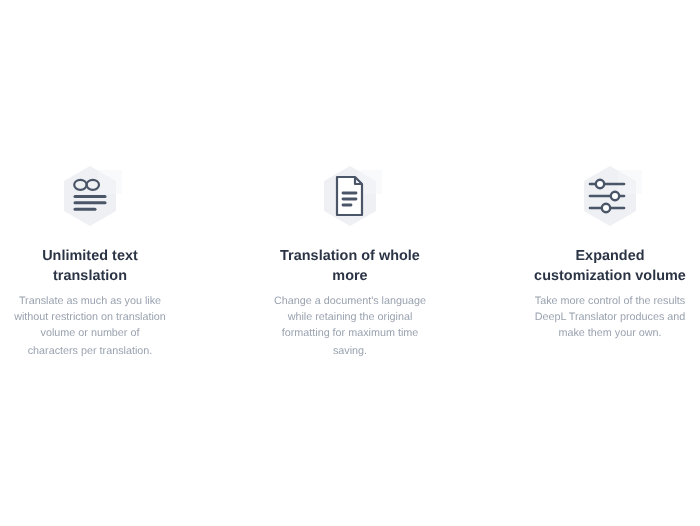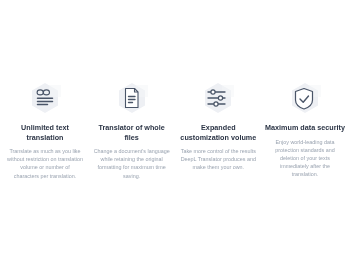--- a/index.html
+++ b/index.html
@@ -84,21 +84,21 @@
       <polygon points="20,3 33,10.5 33,25.5 20,33 7,25.5 7,10.5" fill="#eef0f4"></polygon>
       <polygon points="24,5 36,5 36,17 24,17" fill="#f4f5f8" opacity="0.5"></polygon>
       <path d="M13.5 8.5 L22.5 8.5 L26 12 L26 27.5 L13.5 27.5 Z" fill="#ffffff" stroke="#4a5568" stroke-width="1.1" stroke-linejoin="round"></path>
       <path d="M22.5 8.5 L22.5 12 L26 12" fill="none" stroke="#4a5568" stroke-width="1.1" stroke-linejoin="round"></path>
       <g stroke="#4a5568" stroke-width="1.4" stroke-linecap="round">
         <line x1="16.5" y1="16.5" x2="23" y2="16.5"></line>
         <line x1="16.5" y1="19.5" x2="23" y2="19.5"></line>
         <line x1="16.5" y1="22.5" x2="20.5" y2="22.5"></line>
       </g>
     </svg>
-    <div class="feature-title">Translator of whole files</div>
+    <div class="feature-title">Translation of whole more</div>
     <div class="feature-body">Change a document's language while retaining the original formatting for maximum time saving.</div>
   </div>
 
   <div class="feature-card">
     <svg class="feature-icon" viewBox="0 0 40 36">
       <polygon points="20,3 33,10.5 33,25.5 20,33 7,25.5 7,10.5" fill="#eef0f4"></polygon>
       <polygon points="24,5 36,5 36,17 24,17" fill="#f4f5f8" opacity="0.5"></polygon>
       <g stroke="#4a5568" stroke-width="1.3" stroke-linecap="round">
         <line x1="10" y1="12" x2="27" y2="12"></line>
         <line x1="10" y1="18" x2="27" y2="18"></line>
@@ -107,24 +107,14 @@
       <g fill="#ffffff" stroke="#4a5568" stroke-width="1.2">
         <circle cx="15" cy="12" r="2.1"></circle>
         <circle cx="22.5" cy="18" r="2.1"></circle>
         <circle cx="18" cy="24" r="2.1"></circle>
       </g>
     </svg>
     <div class="feature-title">Expanded customization volume</div>
     <div class="feature-body">Take more control of the results DeepL Translator produces and make them your own.</div>
   </div>
 
-  <div class="feature-card">
-    <svg class="feature-icon" viewBox="0 0 40 36">
-      <polygon points="20,3 33,10.5 33,25.5 20,33 7,25.5 7,10.5" fill="#eef0f4"></polygon>
-      <polygon points="24,5 36,5 36,17 24,17" fill="#f4f5f8" opacity="0.5"></polygon>
-      <path d="M19 8.5 L27.5 11.5 L27.5 20 C27.5 24.5 23.5 27.5 19 29 C14.5 27.5 10.5 24.5 10.5 20 L10.5 11.5 Z" fill="#ffffff" stroke="#4a5568" stroke-width="1.2" stroke-linejoin="round"></path>
-      <path d="M15 19 L18.2 22.2 L23.5 16" fill="none" stroke="#4a5568" stroke-width="1.4" stroke-linecap="round" stroke-linejoin="round"></path>
-    </svg>
-    <div class="feature-title">Maximum data security</div>
-    <div class="feature-body">Enjoy world-leading data protection standards and deletion of your texts immediately after the translation.</div>
-  </div>
 
 </div>
 
 </body></html>

